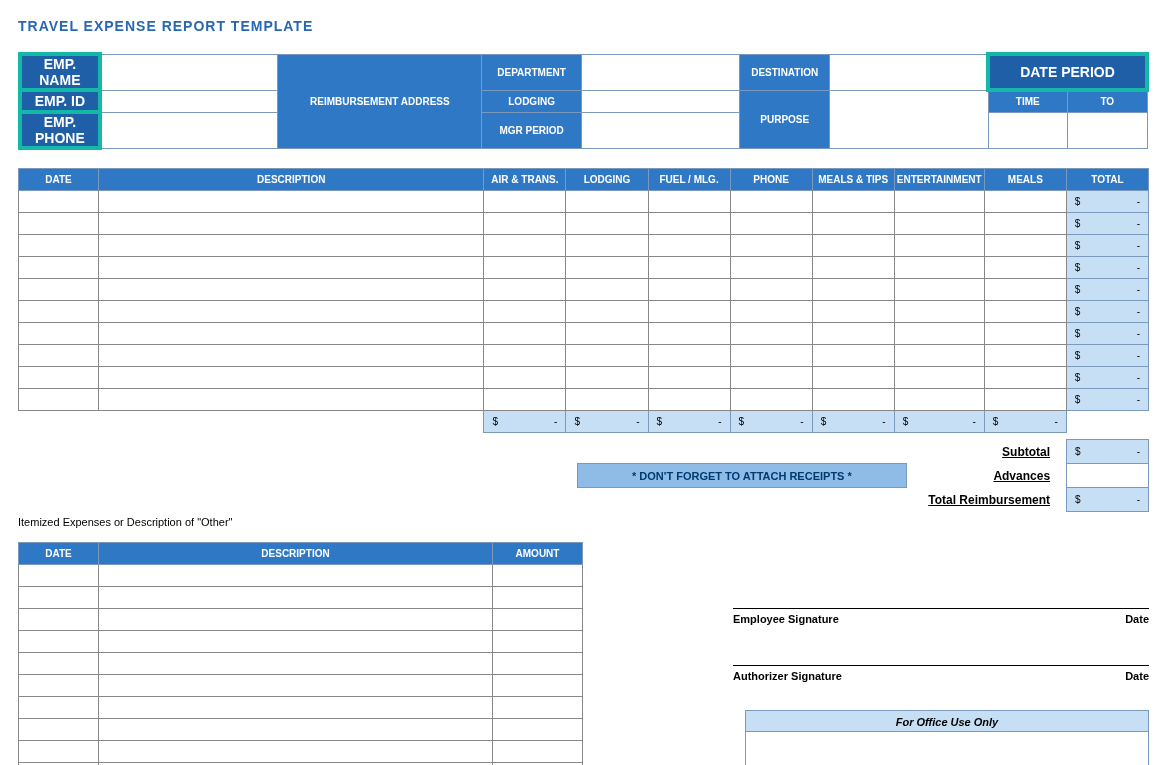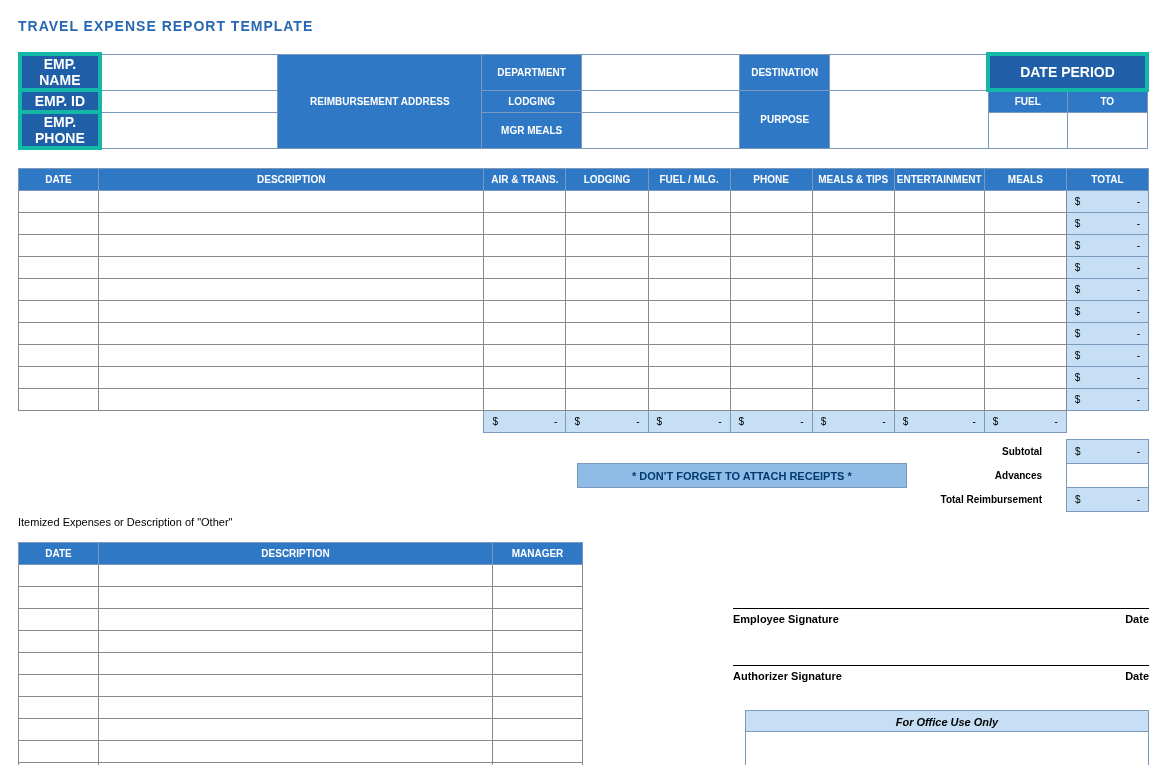--- a/index.html
+++ b/index.html
@@ -73,21 +73,21 @@
   .colsub td {
     height: 22px;
     background: #c6dff5;
     border: 1px solid #7a99bd;
   }
   .noborder { border: none !important; background: transparent !important; }
   
   
   .sum-wrap { width:100%; margin-top: 6px; }
   .sum-wrap td { height: 24px; }
-  .sum-label { text-align:right; font-weight:bold; font-size:10px; padding-right:24px; }
+  .sum-label { text-align:right; font-weight:bold; font-size:12px; padding-right:16px;text-decoration:underline; }
   .sum-val {
     background:#c6dff5;
     border:1px solid #7a99bd;
   }
   .receipts {
     background:#8fbce6;
     color:#003a70;
     font-weight:bold;
     text-align:center;
     font-size:11px;
@@ -165,27 +165,27 @@
     <td class="cell-input"></td>
     <td class="hdr-dark" colspan="2">DATE PERIOD</td>
   </tr>
   <tr>
     <td class="hdr-dark">EMP. ID</td>
     <td class="cell-input"></td>
     <td class="hdr-blue">LODGING</td>
     <td class="cell-input"></td>
     <td class="hdr-blue" rowspan="2">PURPOSE</td>
     <td class="cell-input" rowspan="2"></td>
-    <td class="hdr-blue">FUEL</td>
+    <td class="hdr-blue">TIME</td>
     <td class="hdr-blue">TO</td>
   </tr>
   <tr>
     <td class="hdr-dark">EMP. PHONE</td>
     <td class="cell-input"></td>
-    <td class="hdr-blue">MGR MEALS</td>
+    <td class="hdr-blue">MGR PERIOD</td>
     <td class="cell-input"></td>
     <td class="cell-input"></td>
     <td class="cell-input"></td>
   </tr>
 </tbody>
   </table>
 
 <table class="grid">
   <colgroup>
     <col style="width:80px">
@@ -484,21 +484,21 @@
     <table class="item-grid" style="width:100%">
       <colgroup>
           <col style="width:80px">
           <col>
           <col style="width:90px">
         </colgroup>
       <tbody>
           <tr>
         <th>DATE</th>
         <th>DESCRIPTION</th>
-        <th>MANAGER</th>
+        <th>AMOUNT</th>
       </tr>
       </tbody>
         <tbody id="item-rows">
           <tr>
             <td></td>
             <td></td>
             <td></td>
           </tr>
           <tr>
             <td></td>

